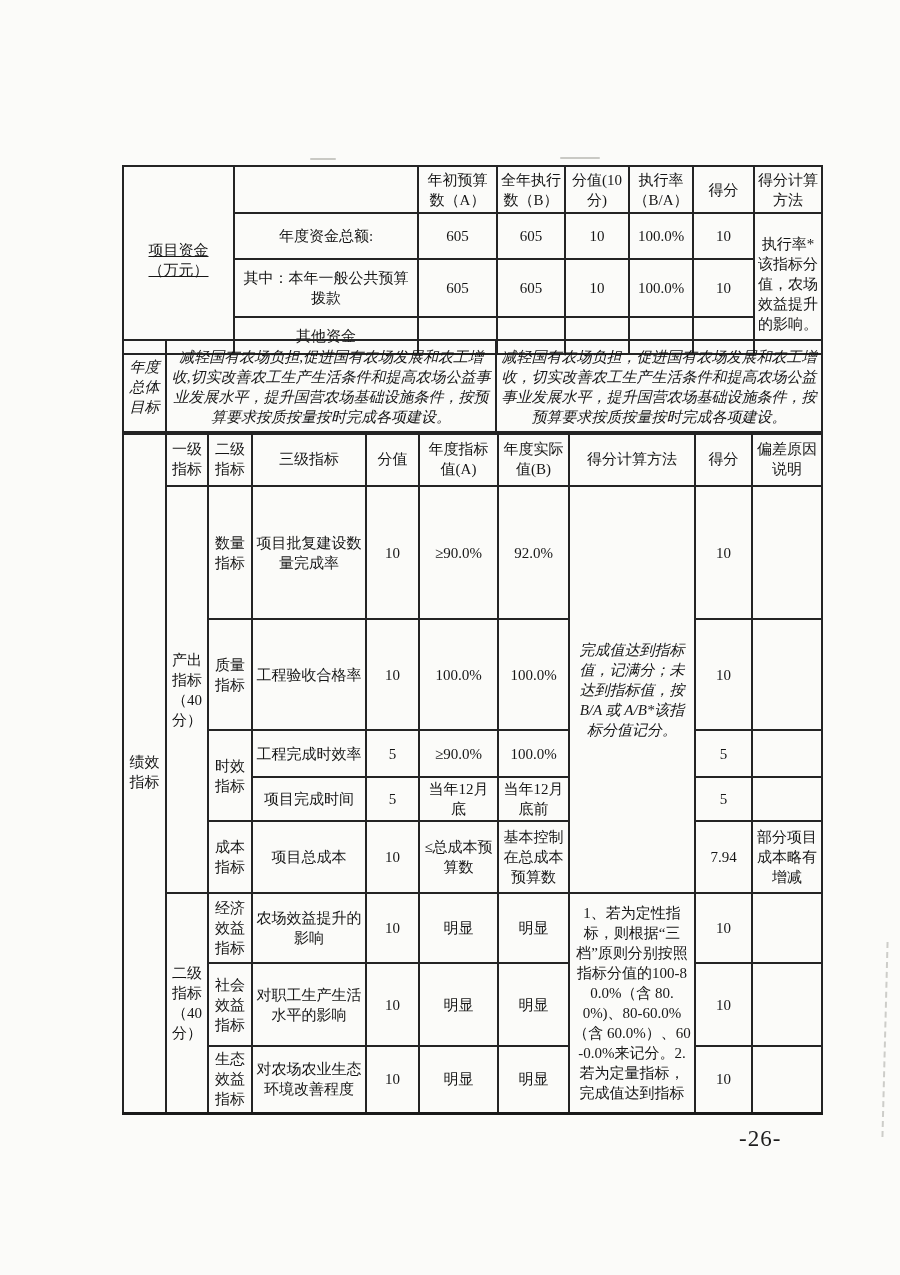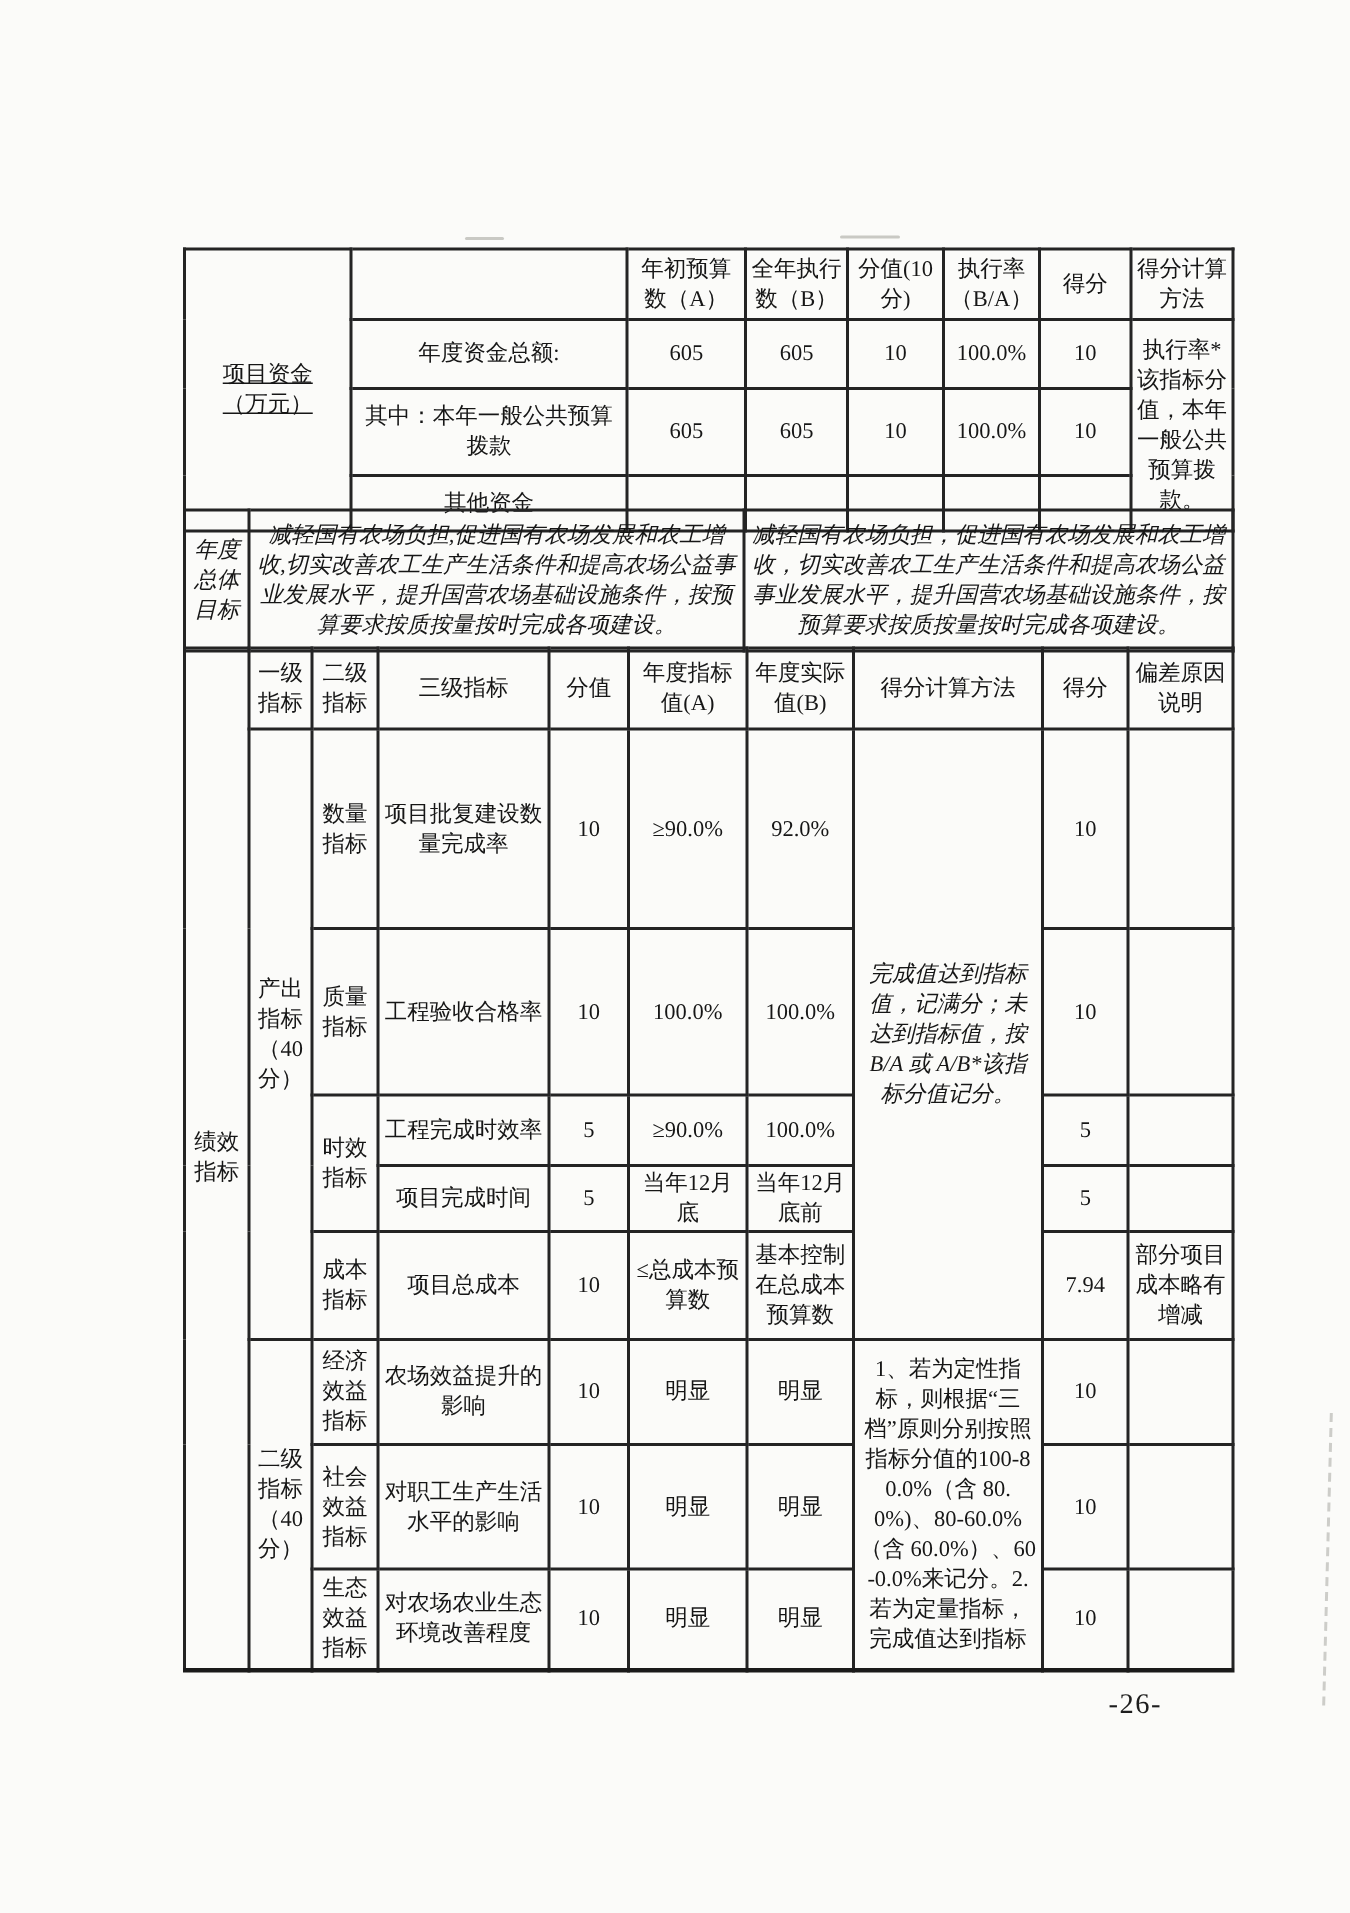--- a/index.html
+++ b/index.html
@@ -24,21 +24,21 @@
   #t-ind     { top:431px; width:699px; }
   #t-ind     { border-bottom:3px solid #1a1a1a; }
   .preline { white-space:pre-line;text-decoration:underline; }
   .goaltext { font-size:15.2px; line-height:21.5px; padding:2px 5px; text-align:center; }
   .l3cell { padding:1px 6px; }
   .method-b { vertical-align:top; padding-top:5px; font-size:14.6px; line-height:21px; }
   .method-a { font-size:14.8px; line-height:22px;font-style:italic; }
   .small-note { font-size:14.8px; line-height:21px; }
   .pagenum {
     position:absolute; left:739px; top:1126px; width:60px;
-    font-size:19px; letter-spacing:1px; color:#1d1d1d;
+    font-size:23px; letter-spacing:1px; color:#1d1d1d;
     font-family:"Liberation Serif","DejaVu Serif",serif;
   }
   .artifact-dash {
     position:absolute; left:884px; top:942px; height:195px; width:0;
     border-left:2px dashed #b5b5b0; opacity:.65; transform:rotate(1.5deg);
   }
   .speck { position:absolute; background:#c9c9c4; border-radius:1px; }
 </style>
 </head>
 <body>
@@ -68,21 +68,21 @@
       <td>得分</td>
       <td>得分计算方法</td>
     </tr>
     <tr style="height:46px">
       <td>年度资金总额:</td>
       <td>605</td>
       <td>605</td>
       <td>10</td>
       <td>100.0%</td>
       <td>10</td>
-      <td rowspan="3" class="small-note">执行率*该指标分值，本年一般公共预算拨款。</td>
+      <td rowspan="3" class="small-note">执行率*该指标分值，农场效益提升的影响。</td>
     </tr>
     <tr style="height:58px">
       <td>其中：本年一般公共预算拨款</td>
       <td>605</td>
       <td>605</td>
       <td>10</td>
       <td>100.0%</td>
       <td>10</td>
     </tr>
     <tr style="height:37px">

